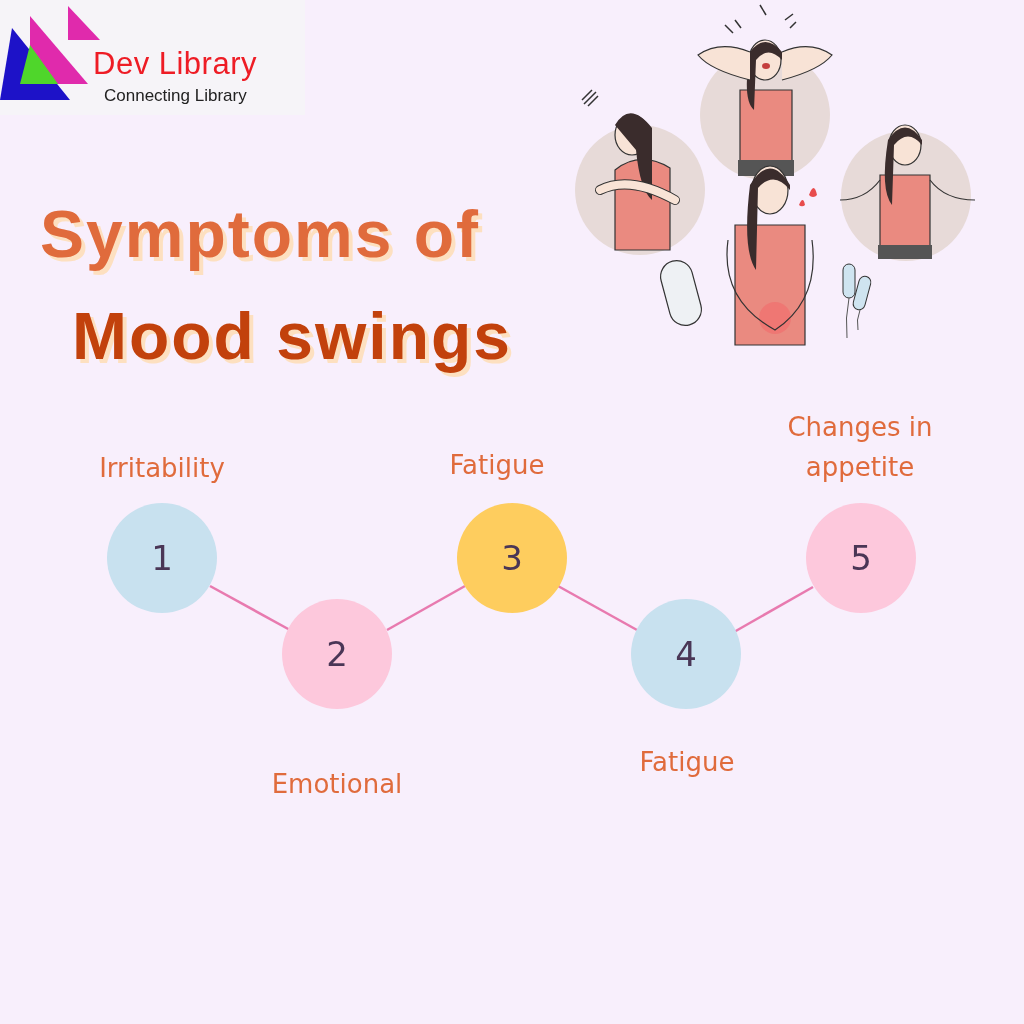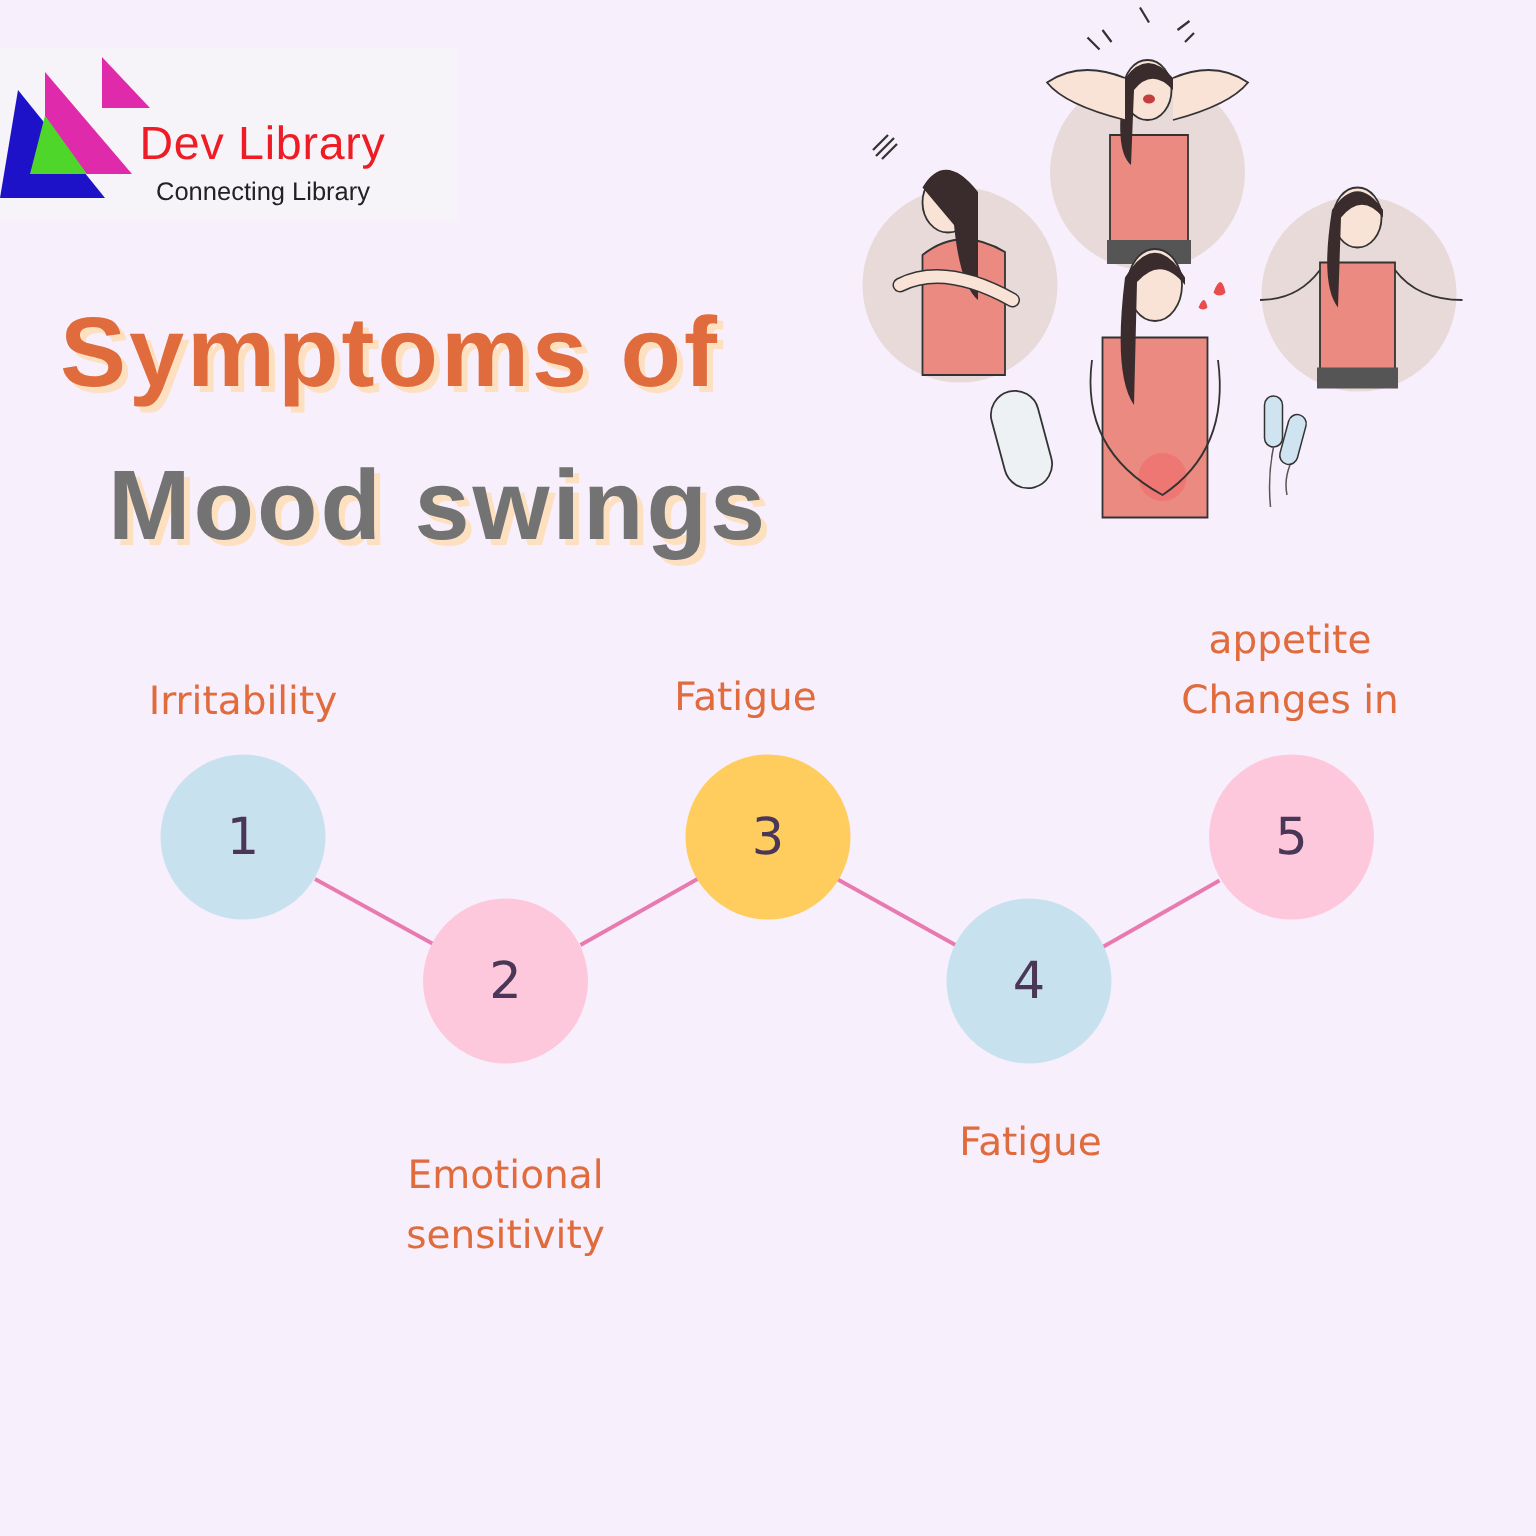--- a/index.html
+++ b/index.html
@@ -4,38 +4,37 @@
   <style>
     html, body { margin: 0; padding: 0; }
     body {
       width: 1024px; height: 1024px; position: relative; overflow: hidden;
       background: #f8effc;
       font-family: "DejaVu Sans", sans-serif;
     }
     .logo-box {
       position: absolute; left: 0; top: 0; width: 305px; height: 115px;
       background: #f6f4f8;
-      margin-top: 32px;
     }
     .logo-mark { position: absolute; left: 0; top: 0; width: 110px; height: 105px; }
     .logo-title {
       position: absolute; left: 93px; top: 46px;
       font-family: "Liberation Sans", sans-serif; font-size: 31px; color: #ee1c25;
       letter-spacing: 0.5px;
     }
     .logo-sub {
       position: absolute; left: 104px; top: 86px;
       font-family: "Liberation Sans", sans-serif; font-size: 17px; color: #222;
     }
     .title-line {
       position: absolute; font-family: Liberation Sans, sans-serif; font-weight: bold;
       font-size: 66px; letter-spacing: 2px; white-space: nowrap;
     }
     .title-1 { left: 40px; top: 196px; color: #e06b3c; text-shadow: 4px 4px 0 #fde0c0; }
-    .title-2 { left: 72px; top: 298px; color: #737373; text-shadow: 4px 4px 0 #fde0c0; }
+    .title-2 { left: 72px; top: 298px; color: #c2410c; text-shadow: 4px 4px 0 #fde0c0; }
 
     .illus { position: absolute; left: 570px; top: 0; width: 420px; height: 360px; }
 
     .connector { position: absolute; left: 0; top: 0; width: 1024px; height: 1024px; }
 
     .step-circle {
       position: absolute; width: 110px; height: 110px; border-radius: 50%;
       display: flex; align-items: center; justify-content: center;
       font-family: "DejaVu Sans", sans-serif; font-size: 34px; color: #4a3656;
     }
@@ -130,36 +129,35 @@
 </div>
 <div class="step-label" style="left:162px; top:448px;text-align:right;">
   <span>Irritability</span>
 </div>
 
 <div class="step-circle" style="left:282px; top:599px; background:#fdc8dc;">
   <span>2</span>
 </div>
 <div class="step-label" style="left:337px; top:741px;margin-top:23px;">
   <div>Emotional</div>
-  <div>sensitivity</div>
 </div>
 
 <div class="step-circle" style="left:457px; top:503px; background:#fecd5e;">
   <span>3</span>
 </div>
 <div class="step-label" style="left:497px; top:445px;">
   <span>Fatigue</span>
 </div>
 
 <div class="step-circle" style="left:631px; top:599px; background:#c8e1ef;">
   <span>4</span>
 </div>
 <div class="step-label" style="left:687px; top:742px;">
   <span>Fatigue</span>
 </div>
 
 <div class="step-circle" style="left:806px; top:503px; background:#fdc8dc;">
   <span>5</span>
 </div>
 <div class="step-label" style="left:860px; top:407px;">
+  <div>Changes in</div>
   <div>appetite</div>
-  <div>Changes in</div>
 </div>
 
 </body></html>

